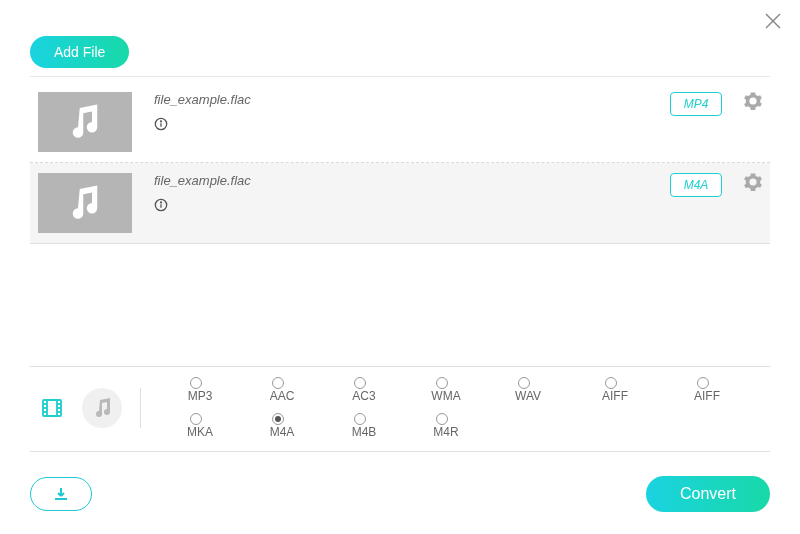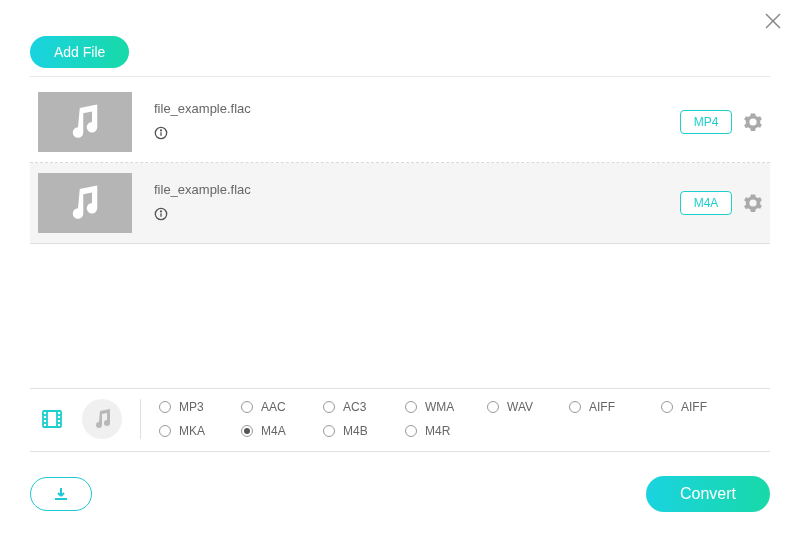--- a/index.html
+++ b/index.html
@@ -7,46 +7,46 @@
 
 .close-btn { position: absolute; top: 12px; right: 18px; cursor: pointer; }
 .close-btn svg { width: 18px; height: 18px; stroke: #888; stroke-width: 1.5; }
 
 .add-file-btn { position: absolute; top: 36px; left: 30px; padding: 8px 24px; border-radius: 20px; background: linear-gradient(90deg, #1ad3e0 0%, #18d9a8 100%); color: #fff; font-size: 14px; font-weight: 500; cursor: pointer; border: none; }
 
 .divider-top { position: absolute; top: 76px; left: 30px; right: 30px; height: 1px; background: #e8e8e8; }
 
 .file-list { position: absolute; top: 82px; left: 30px; right: 30px; }
 
-.file-row { display: flex; align-items: center; padding: 10px 8px; border-bottom: 1px dashed #d9d9d9; }
+.file-row { display: flex; align-items: flex-start; padding: 10px 8px; border-bottom: 1px dashed #d9d9d9; font-style: italic; }
 .file-row.selected { background: #f5f5f5; border-bottom: 1px solid #e0e0e0; }
 
 .thumb { width: 94px; height: 60px; background: #b5b5b5; display: flex; align-items: center; justify-content: center; flex-shrink: 0; }
 .thumb svg { width: 42px; height: 42px; fill: #fff; }
 
 .file-meta { margin-left: 22px; flex: 1; }
 .filename { font-size: 13px; color: #666; }
 .info-icon { margin-top: 10px; display: inline-flex; }
 .info-icon svg { width: 14px; height: 14px; stroke: #555; fill: none; stroke-width: 1.5; }
 
-.format-badge { border: 1px solid #1ecfce; color: #1ecfce; border-radius: 4px; padding: 4px 12px; font-size: 12px; font-weight: 500; margin-right: 12px; cursor: pointer; background: #fff; min-width: 52px; text-align: center; }
+.format-badge { border: 1px solid #1ecfce; color: #1ecfce; border-radius: 4px; padding: 4px 12px; font-size: 12px; font-weight: 500; margin-right: 22px; cursor: pointer; background: #fff; min-width: 52px; text-align: center; }
 
 .gear-btn { cursor: pointer; display: inline-flex; }
 .gear-btn svg { width: 18px; height: 18px; fill: #aaa; }
 
 .format-panel { position: absolute; bottom: 82px; left: 30px; right: 30px; border-top: 1px solid #e0e0e0; border-bottom: 1px solid #e0e0e0; padding: 10px 0 12px 0; display: flex; align-items: center; }
 
 .cat-icons { display: flex; align-items: center; gap: 18px; padding: 0 18px 0 10px; border-right: 1px solid #e0e0e0; margin-right: 18px; }
 .cat-icon { cursor: pointer; display: inline-flex; align-items: center; justify-content: center; }
 .cat-icon svg { width: 24px; height: 24px; }
 .cat-icon.active { width: 40px; height: 40px; border-radius: 50%; background: #f0f0f0; }
 
 .format-grid { display: flex; flex-direction: column; gap: 10px; flex: 1; }
 .format-grid-row { display: flex; gap: 0; }
-.radio-item { display: flex; align-items: center; width: 82px; font-size: 12px; color: #666; cursor: pointer; }
+.radio-item { display: flex; align-items: center; width: 82px; font-size: 12px; color: #666; cursor: pointer; flex-direction: column; }
 .radio-item.wide { width: 92px; }
 .radio-dot { width: 12px; height: 12px; border: 1.5px solid #999; border-radius: 50%; margin-right: 8px; display: inline-flex; align-items: center; justify-content: center; }
 .radio-dot.selected::after { content: ""; width: 6px; height: 6px; background: #555; border-radius: 50%; display: block; }
 
 .footer { position: absolute; bottom: 22px; left: 30px; right: 30px; display: flex; align-items: center; justify-content: space-between; }
 .install-btn { display: inline-flex; align-items: center; gap: 10px; border: 1px solid #20c8d1; color: #20c8d1; border-radius: 20px; padding: 8px 22px; font-size: 13px; cursor: pointer; background: #fff; }
 .install-btn svg { width: 16px; height: 16px; stroke: #20c8d1; fill: none; stroke-width: 2; }
 
 .convert-btn { border: none; background: linear-gradient(90deg, #1ad3e0 0%, #18d9a8 100%); color: #fff; border-radius: 20px; padding: 9px 34px; font-size: 16px; font-weight: 500; cursor: pointer; }
 </style>

